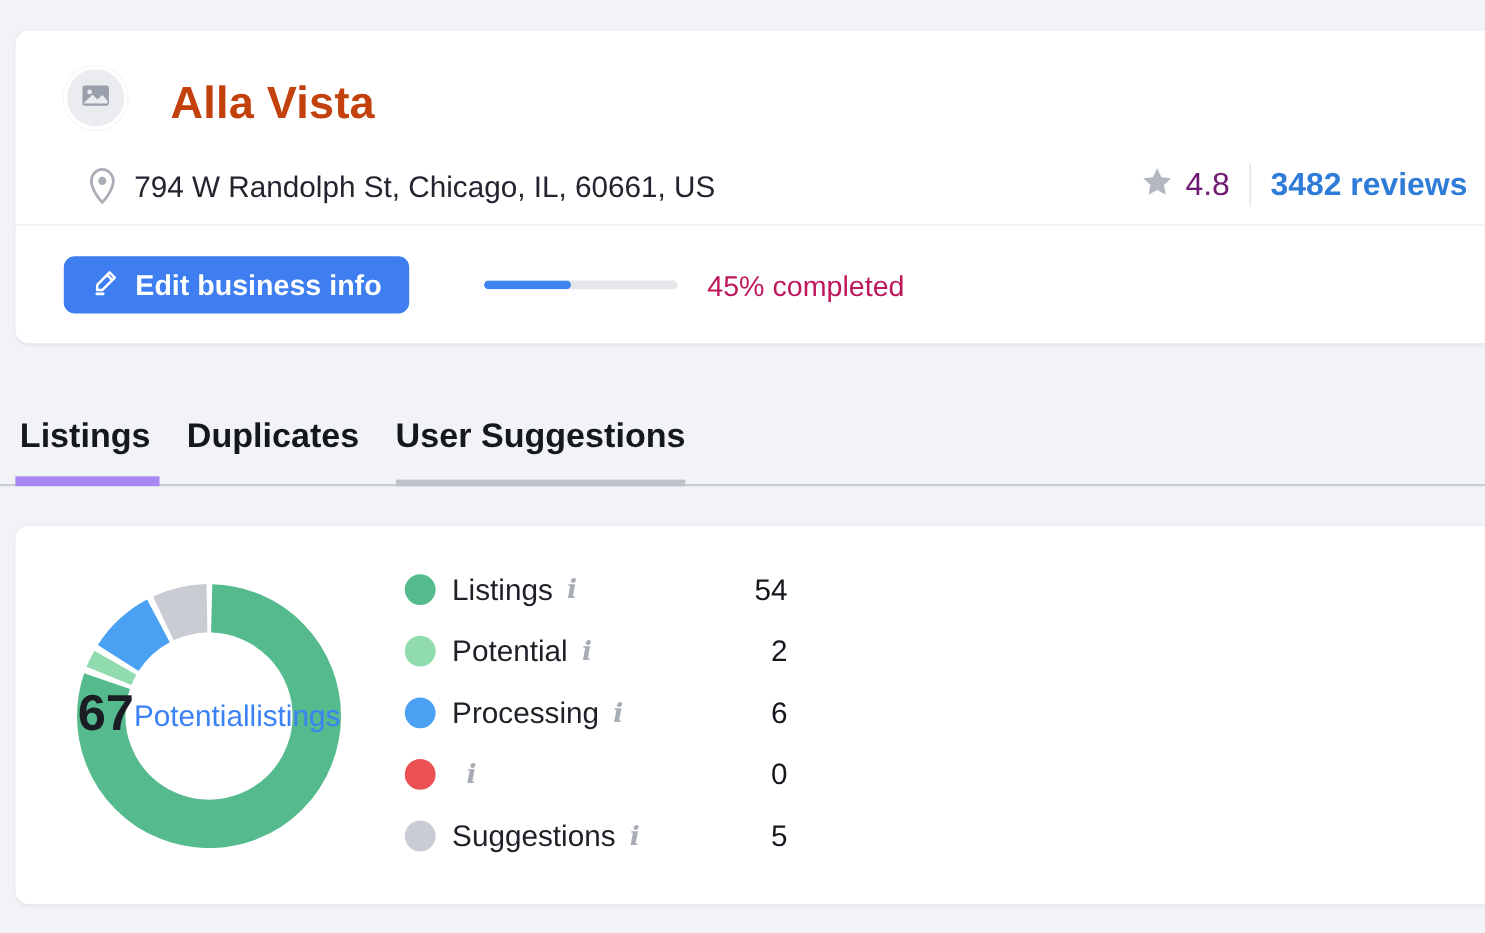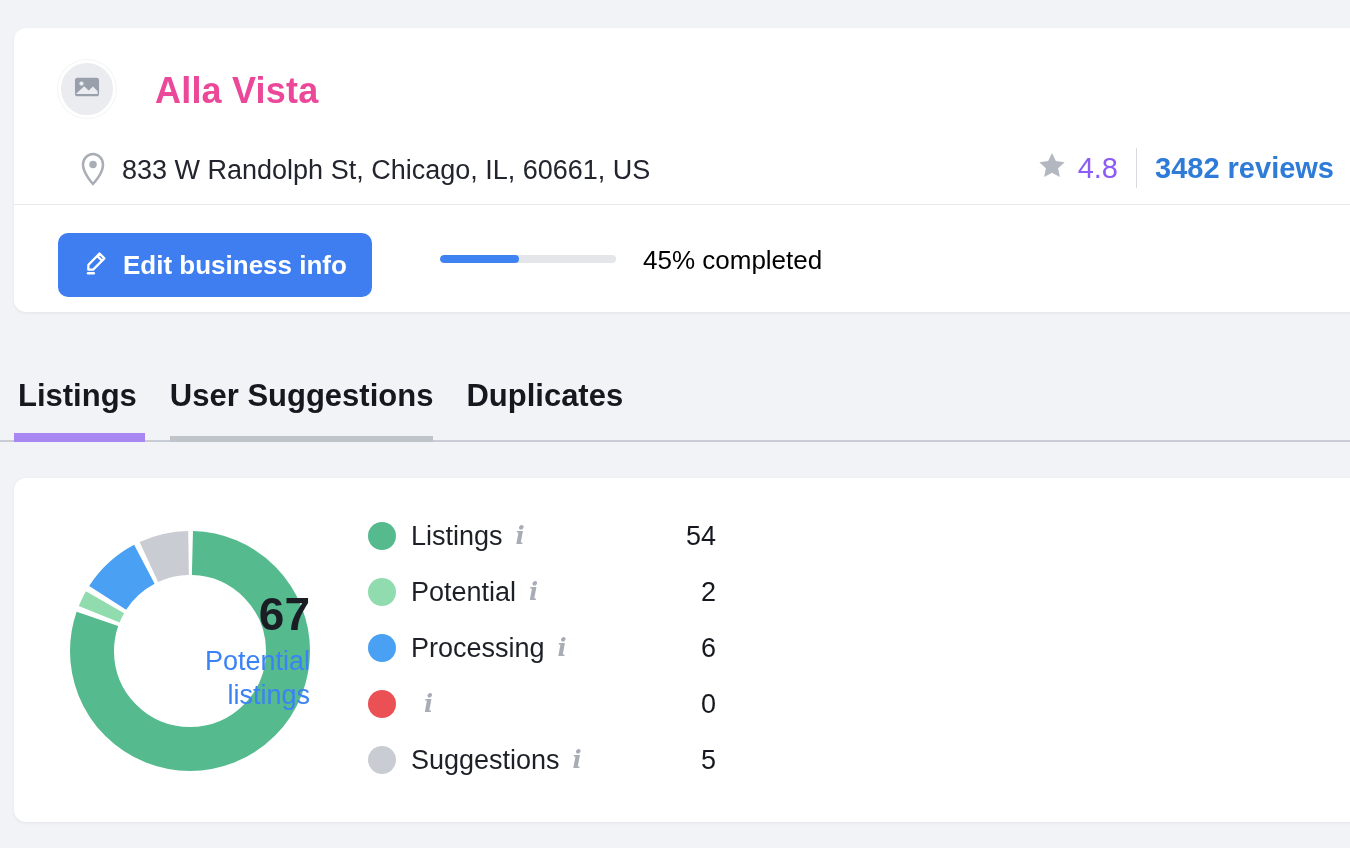--- a/index.html
+++ b/index.html
@@ -22,51 +22,51 @@
   .avatar {
     position:absolute; left:44px; top:32px;
     width:58px; height:58px; border-radius:50%;
     background:#eaecf0; border:3px solid #ffffff;
     box-shadow:0 0 0 1px rgba(30,35,60,0.05);
     display:flex; align-items:center; justify-content:center;
     cursor:pointer;
   }
   .biz-title {
     position:absolute; left:141px; top:42px;
-    font-size:36px; font-weight:700; color:#ec4899; letter-spacing:0.2px;
+    font-size:41px; font-weight:700; color:#c2410c; letter-spacing:0.2px;
   }
   .pin-icon { position:absolute; left:64px; top:123px; }
   .address {
     position:absolute; left:108px; top:127px;
     font-size:27px; color:#23252e;
   }
   .rating-group {
     position:absolute; top:120px; right:36px;
     display:flex; align-items:center;
   }
-  .rating-value { font-size:29px; font-weight:500; color:#8b5cf6; margin-left:10px; }
+  .rating-value { font-size:29px; font-weight:500; color:#701a75; margin-left:10px; }
   .vdiv { width:1px; height:40px; background:#d9dbe0; margin:0 18px; }
   .reviews-link { font-size:29px; color:#2e7cd8; text-decoration:none; cursor:pointer;font-weight:bold; }
   .hdiv { position:absolute; left:0; right:0; top:176px; border-top:1px solid #e7e9ed; }
   .edit-btn {
-    position:absolute; left:44px; top:205px; height:64px;
+    position:absolute; left:44px; top:205px; height:52px;
     display:flex; align-items:center; gap:13px;
     background:#3e7ef0; color:#ffffff; border:none; border-radius:10px;
     font-family:"Liberation Sans", sans-serif;
     font-size:26px; font-weight:700; padding:0 25px; cursor:pointer;
   }
   .progress-track {
     position:absolute; left:426px; top:227px;
     width:176px; height:8px; border-radius:4px; background:#e4e6ea;
     overflow:hidden;
   }
   .progress-fill { height:100%; border-radius:4px; background:#3f83f2; }
   .progress-label {
     position:absolute; left:629px; top:217px;
-    font-size:26px; color:#000000;
+    font-size:26px; color:#be185d;
   }
   
   .tabs {
     position:absolute; left:0; top:378px; width:1350px;
     display:flex; gap:33px; padding-left:18px;
     border-bottom:2px solid #c9ccd4;
   }
   .tab {
     position:relative;
     font-size:31px; font-weight:700; color:#16181f;
@@ -79,21 +79,21 @@
   .tab.hovered::after {
     content:""; position:absolute; left:0; right:0; bottom:-2px;
     height:6px; background:#bfc3ca;
   }
   
   #card-listings { left:14px; top:478px; width:1356px; height:344px; }
   .donut-wrap { position:absolute; left:56px; top:53px; width:240px; height:240px; }
   .donut-wrap svg { display:block; }
   .donut-center {
     position:absolute; inset:0;
-    display:flex; flex-direction:column; align-items:flex-end; justify-content:center;
+    display:flex; flex-direction:row; align-items:center; justify-content:center;
     text-align:center; pointer-events:none;
   }
   .donut-total { font-size:46px; font-weight:700; color:#1b1d25; line-height:1.05; margin-bottom:6px; }
   .donut-cap { font-size:27px; color:#3b82f6; line-height:34px; }
   .legend { position:absolute; left:354px; top:30px; width:348px; }
   .lrow { display:flex; align-items:center; height:56px; }
   .dot { width:28px; height:28px; border-radius:50%; margin-right:15px; flex:none; }
   .llabel { font-size:27px; color:#1d2026; }
   .info-icon {
     font-family:"DejaVu Serif", serif; font-style:italic; font-weight:700;
@@ -118,21 +118,21 @@
 
   <h1 class="biz-title">Alla Vista</h1>
 
   <span class="pin-icon">
     <svg width="30" height="36" viewBox="0 0 24 28">
       <path d="M12 26 C12 26 4 17.6 4 10.5 C4 5.8 7.6 2 12 2 C16.4 2 20 5.8 20 10.5 C20 17.6 12 26 12 26 Z" fill="none" stroke="#a9adb5" stroke-width="2"></path>
       <circle cx="12" cy="10.3" r="3" fill="#a9adb5"></circle>
     </svg>
   </span>
 
-  <div class="address">833 W Randolph St, Chicago, IL, 60661, US</div>
+  <div class="address">794 W Randolph St, Chicago, IL, 60661, US</div>
 
   <div class="rating-group">
     <span>
       <svg width="32" height="32" viewBox="0 0 24 24">
         <path d="M12 2.2 L14.9 8.3 L21.5 9.1 L16.6 13.7 L17.9 20.2 L12 17 L6.1 20.2 L7.4 13.7 L2.5 9.1 L9.1 8.3 Z" fill="#b3b7c0"></path>
       </svg>
     </span>
     <span class="rating-value">4.8</span>
     <span class="vdiv"></span>
     <a class="reviews-link">3482 reviews</a>
@@ -153,22 +153,22 @@
 
   <div class="progress-track">
     <div class="progress-fill" style="width: 45%;"></div>
   </div>
   <div class="progress-label">45% completed</div>
 
 </section>
 
 <nav class="tabs">
   <div class="tab active">Listings</div>
+  <div class="tab">Duplicates</div>
   <div class="tab hovered">User Suggestions</div>
-  <div class="tab">Duplicates</div>
 </nav>
 
 <section class="card" id="card-listings">
 
   <div class="donut-wrap">
     <svg id="donut-svg" width="240" height="240" viewBox="0 0 240 240">
       <g id="donut-segments" transform="rotate(-90 120 120)">
           <circle cx="120" cy="120" r="98" fill="none" stroke="#55ba8d" stroke-width="44" stroke-dasharray="491.2778603820055 124.47429972159392" stroke-dashoffset="-2.5"></circle>
           <circle cx="120" cy="120" r="98" fill="none" stroke="#90dcae" stroke-width="44" stroke-dasharray="13.380661495629834 602.3714986079696" stroke-dashoffset="-498.7778603820055"></circle>
           <circle cx="120" cy="120" r="98" fill="none" stroke="#4aa1f3" stroke-width="44" stroke-dasharray="50.1419844868895 565.61017561671" stroke-dashoffset="-517.1585218776353"></circle>

